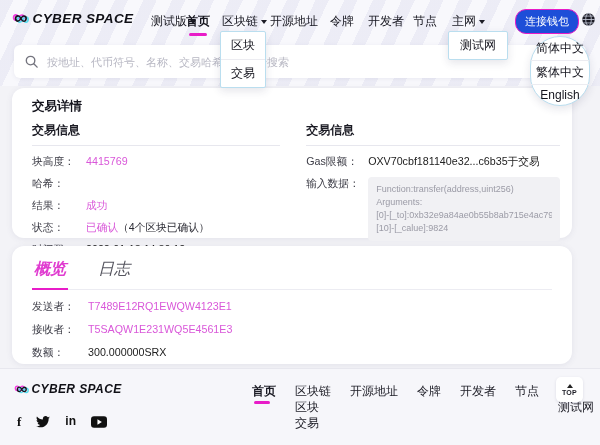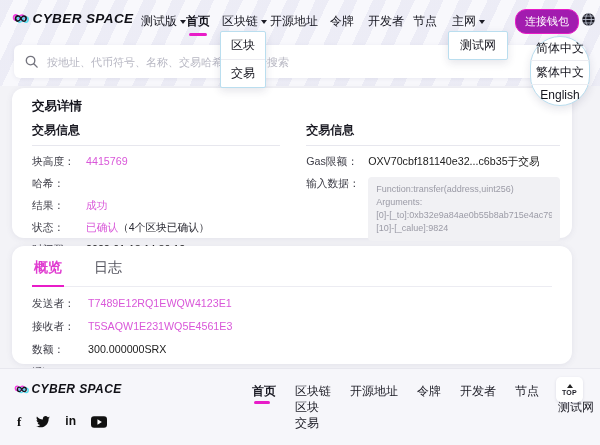--- a/index.html
+++ b/index.html
@@ -15,21 +15,21 @@
   .navbar { position:absolute; left:0; top:0; right:0; height:40px; }
   .logo { position:absolute; left:14px; top:8px; display:flex; align-items:center; gap:5px; cursor:pointer; }
   .logo-mark { font-style:italic; font-weight:bold; font-size:19px; line-height:20px; color:#16161f;
                text-shadow:2px 1px 0 #54dcef, -2px -1px 0 #f43ae0; }
   .logo-text { font-style:italic; font-weight:bold; font-size:13.5px; letter-spacing:.4px; color:#101016; white-space:nowrap; }
   .nav-item { position:absolute; top:13px; font-size:12px; color:#15151e; white-space:nowrap; cursor:pointer; }
   .caret { display:inline-block; width:0; height:0; border-left:3.5px solid transparent;
            border-right:3.5px solid transparent; border-top:4.5px solid #1d1d26; margin-left:3px; vertical-align:1px; }
   .nav-home { font-weight:bold; }
   .accent-bar { height:3px; width:18px; background:#e81cc8; border-radius:2px; margin:3px auto 0; }
-  .connect-btn { position:absolute; right:21px; top:9px; background:#a21caf; color:#fff; font-size:11px;
+  .connect-btn { position:absolute; right:21px; top:9px; background:#1d4ed8; color:#fff; font-size:11px;
                  padding:4px 9px; border-radius:11px; border:1px solid #e81cc8; cursor:pointer; white-space:nowrap; }
   .globe-btn { position:absolute; right:4px; top:12px; cursor:pointer; line-height:0; }
 
   
   .menu { position:absolute; background:#fff; border:1px solid #badeef; box-shadow:0 3px 8px rgba(40,40,80,.12);
           text-align:center; z-index:9; border-radius:2px; }
   .menu-chain { left:220px; top:31px; width:46px; }
   .menu-chain .menu-item { padding:5px 0; font-size:12px; }
   .menu-chain .menu-item + .menu-item { border-top:1px solid #ececf1; }
   .menu-net { left:448px; top:31px; padding:5px 11px; font-size:12px; }
@@ -59,21 +59,21 @@
   .row-label { flex:0 0 54px; color:#3c3c46; }
   .row-val { color:#222; overflow:hidden; }
   .pink { color:#d957d9; cursor:pointer; }
   .note { color:#2a2a33; }
   .row-data { align-items:flex-start; }
   .databox { flex:1; min-width:0; background:#f1f1f4; border-radius:4px; padding:6px 8px; }
   .databox div { font-size:9px; line-height:13px; color:#9b9ba6; white-space:nowrap; overflow:hidden; }
 
   .card-ov { top:246px; height:118px; padding:0 20px; }
   .tabs { display:flex; gap:28px; border-bottom:1px solid #ececf2; padding-top:9px; }
-  .tab { font-size:14px; color:#55555f; padding:4px 2px 8px; cursor:pointer; }
+  .tab { font-size:16px; color:#55555f; padding:4px 2px 8px; cursor:pointer;font-style:italic; }
   .tab-active { color:#e03cd0; font-weight:bold; border-bottom:2px solid #e81cc8; margin-bottom:-1px; }
   .card-ov .row { margin-top:10px; }
   .card-ov .row-label { flex:0 0 56px; }
 
   
   .footer { position:absolute; left:0; right:0; top:368px; bottom:0; background:#f6f6fa; border-top:1px solid #e7e7ee; }
   .f-logo { position:absolute; left:16px; top:11px; display:flex; align-items:center; gap:4px; cursor:pointer; }
   .f-logo .logo-mark { font-size:16px; line-height:17px; }
   .f-logo .logo-text { font-size:12px; }
   .socials { position:absolute; left:17px; top:46px; display:flex; align-items:center; gap:15px; }
@@ -98,21 +98,21 @@
 <div class="page">
 
   <div class="hero"></div>
 
   <div class="navbar">
     <div class="logo">
       <span class="logo-mark">∞</span>
       <span class="logo-text">CYBER SPACE</span>
     </div>
 
-    <div class="nav-item" style="left:141px;">
+    <div class="nav-item" style="left:151px;">
       <span>测试版</span><i class="caret"></i>
     </div>
 
     <div class="nav-item nav-home" style="left:186px; text-align:center;">
       <span>首页</span>
       <div class="accent-bar"></div>
     </div>
 
     <div class="nav-item" style="left:222px;">
       <span>区块链</span><i class="caret"></i>

